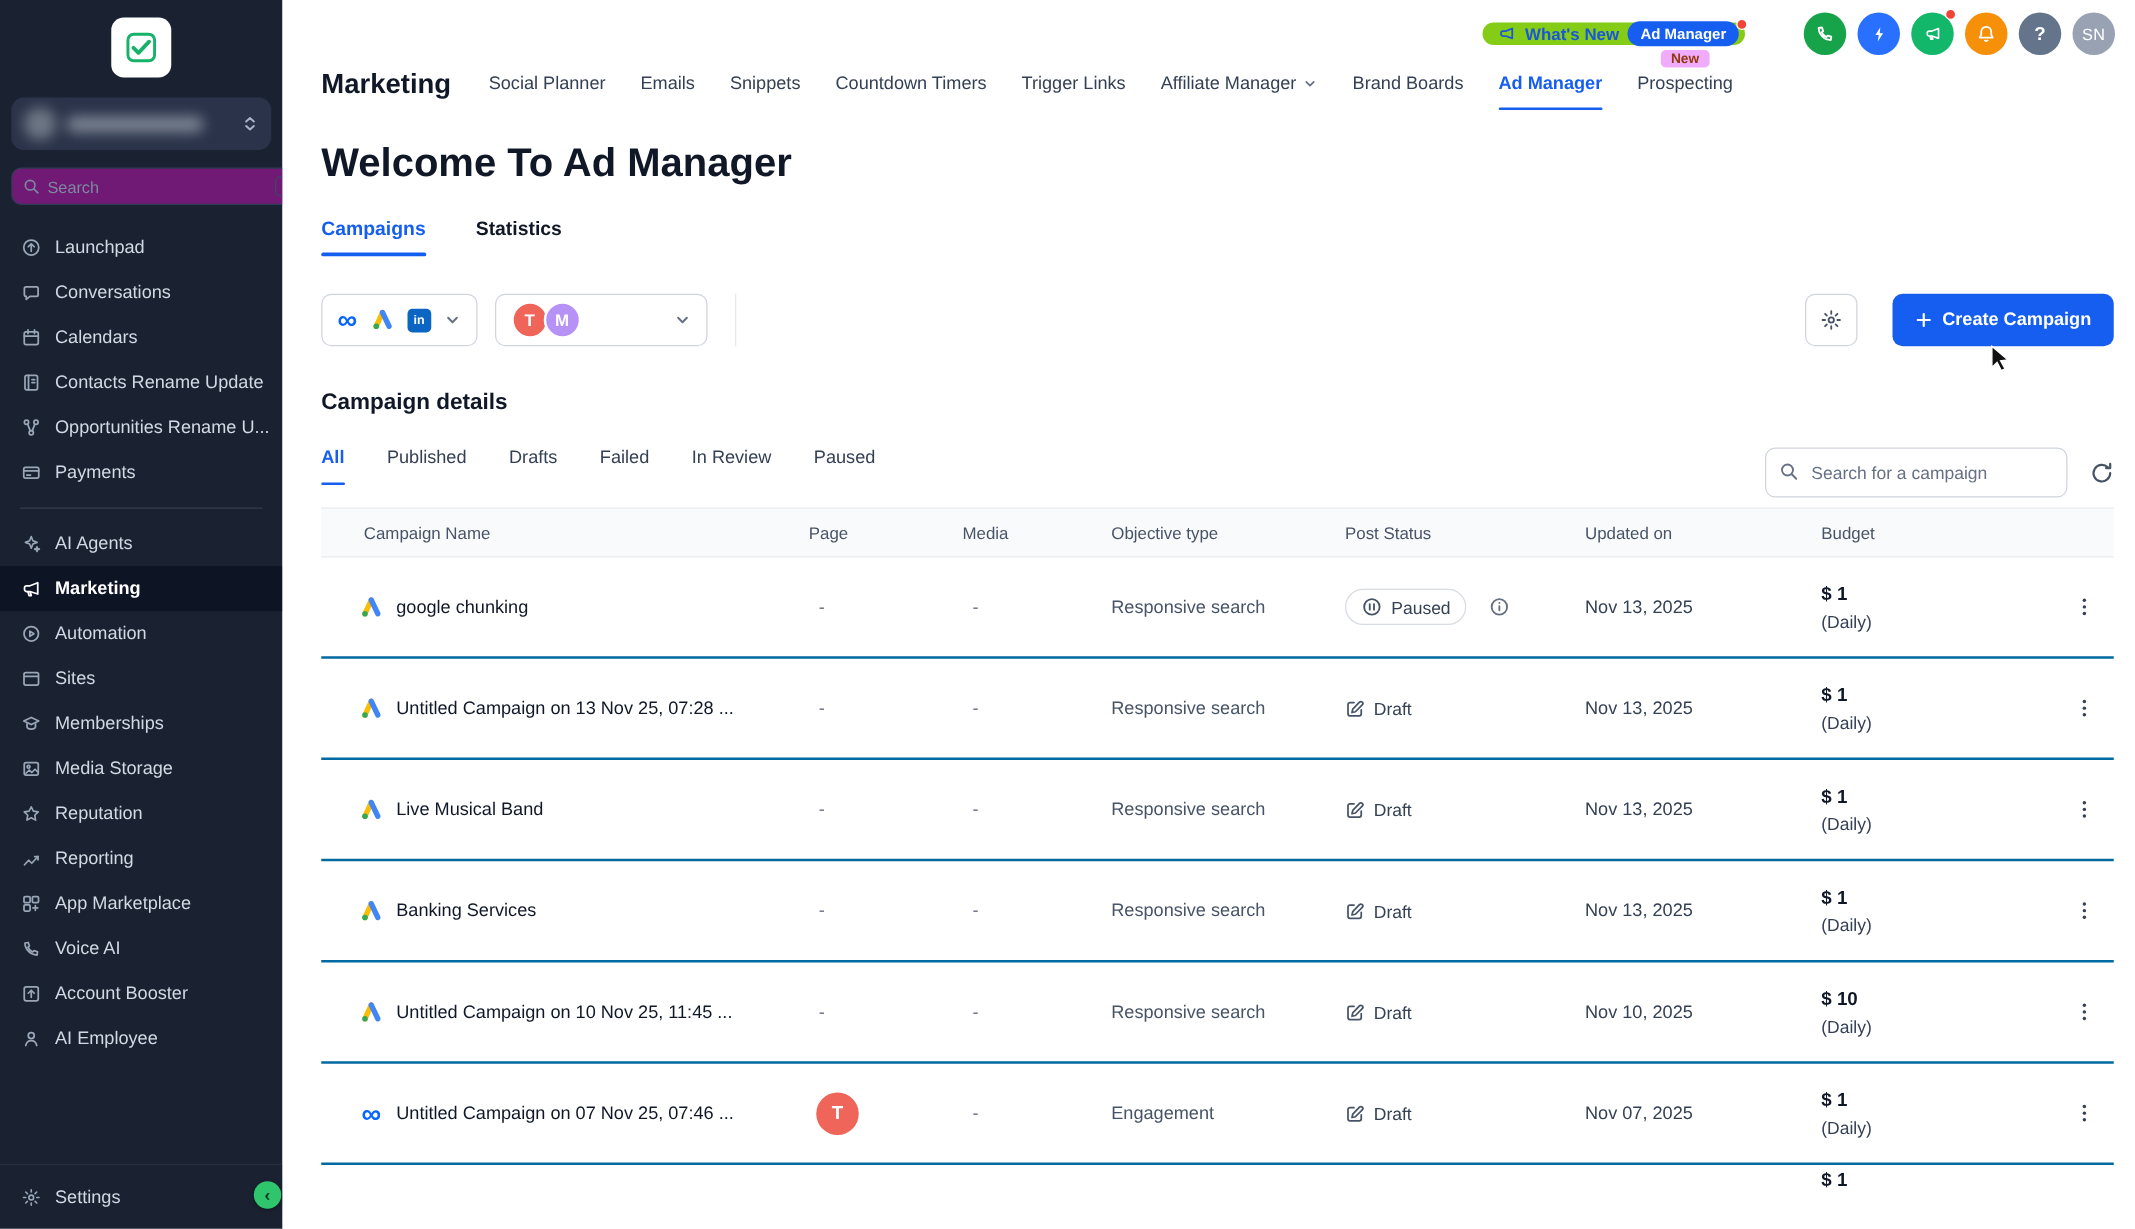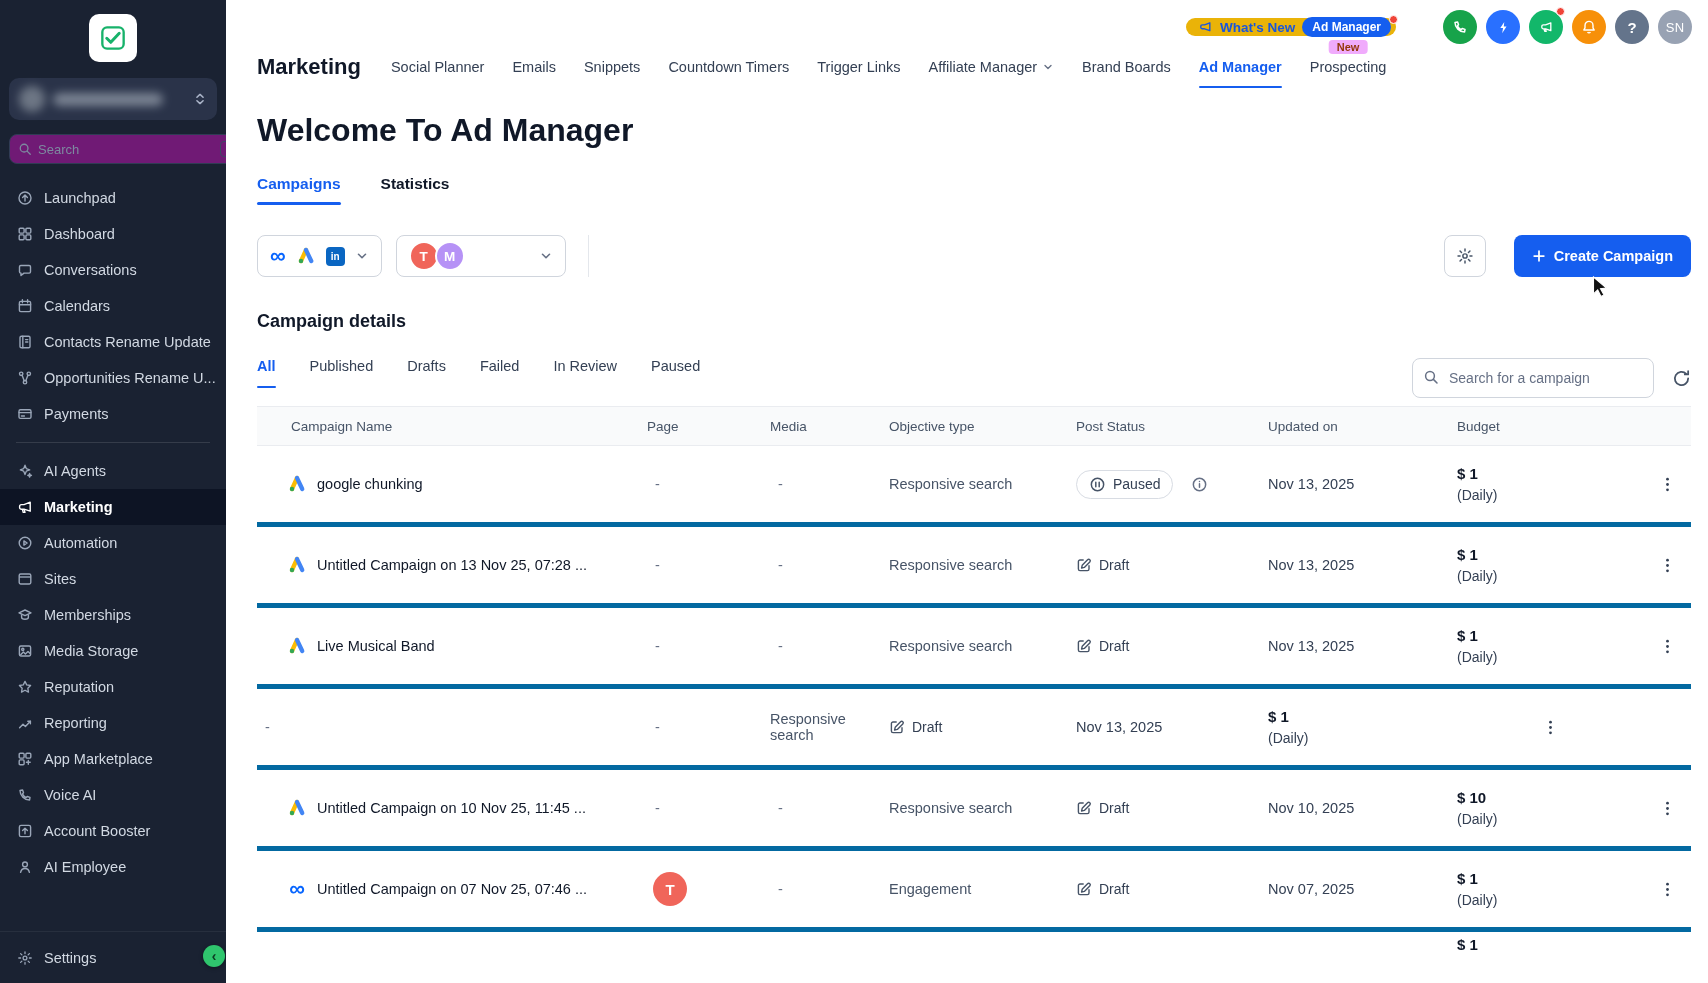--- a/index.html
+++ b/index.html
@@ -31,21 +31,21 @@
   .settings-bar{position:absolute;left:0;right:0;bottom:0;height:52px;background:#1a2232;display:flex;align-items:center;gap:11px;padding:0 17px;color:#d2d9e3;font-size:14.5px;cursor:pointer;border-top:1px solid rgba(255,255,255,.06);}
   .settings-bar svg{color:#9aa6b8;}
   .collapse-btn{position:absolute;right:1px;bottom:16px;width:22px;height:22px;border-radius:50%;background:#2fc56d;color:#0c3a22;display:flex;align-items:center;justify-content:center;font-size:14px;font-weight:700;cursor:pointer;box-shadow:0 1px 4px rgba(0,0,0,.4);z-index:6;}
 
   
   .main{flex:1;position:relative;background:#fff;overflow:hidden;}
   .content{padding:0 17px 0 31px;}
 
   
   .topbar{position:absolute;top:10px;right:16px;display:flex;align-items:center;gap:9px;z-index:5;}
-  .whats-new{position:relative;height:18px;border-radius:15px;background:#eab308;display:flex;align-items:center;gap:7px;padding:0 5px 0 12px;margin-right:38px;cursor:pointer;}
+  .whats-new{position:relative;height:18px;border-radius:15px;background:#84cc16;display:flex;align-items:center;gap:7px;padding:0 5px 0 12px;margin-right:38px;cursor:pointer;}
   .whats-new .wn-label{color:#1a56db;font-size:13.5px;font-weight:700;}
   .whats-new .wn-badge{background:#155eef;color:#fff;font-size:12px;font-weight:700;border-radius:12px;padding:3px 10px;}
   .red-dot{position:absolute;top:-3px;right:-2px;width:9px;height:9px;border-radius:50%;background:#f04438;border:1.5px solid #fff;}
   .circ{position:relative;width:34px;height:34px;border-radius:50%;display:flex;align-items:center;justify-content:center;color:#fff;cursor:pointer;flex-shrink:0;}
   .circ svg{color:#fff;}
   .c-phone{background:#17a34a;}
   .c-tools{background:#2970ff;}
   .c-mega{background:#12b76a;}
   .c-bell{background:#f79009;}
   .c-help{background:#64748b;font-size:15px;font-weight:700;}
@@ -96,21 +96,21 @@
   .camp-search input{width:100%;height:100%;border:1px solid #d0d5dd;border-radius:8px;padding:0 12px 0 36px;font-size:14px;color:#344054;outline:none;font-family:inherit;}
   .camp-search input::placeholder{color:#667085;}
   .camp-search svg{position:absolute;left:11px;top:11px;color:#667085;}
   .refresh{color:#475467;cursor:pointer;display:flex;}
 
   
   .table{margin-top:8px;}
   .trow,.thead-row,.partial-row{display:grid;grid-template-columns:390px 123px 119px 187px 192px 189px 186px 48px;align-items:center;}
   .thead-row{height:40px;background:#f9fafb;border-top:1px solid #eaecf0;border-bottom:1px solid #eaecf0;font-size:13.5px;font-weight:500;color:#475467;}
   .th-name{padding-left:34px;}
-  .trow{height:81px;border-bottom:5px solid #0369a1;}
+  .trow{height:81px;border-bottom:2px solid #0369a1;}
   .cell-name{display:flex;align-items:center;gap:10px;padding-left:30px;min-width:0;}
   .camp-name{font-size:14.5px;color:#101828;cursor:pointer;white-space:nowrap;overflow:hidden;text-overflow:ellipsis;}
   .dash{font-size:14.5px;color:#667085;padding-left:8px;}
   .page-avatar{width:34px;height:34px;border-radius:50%;color:#fff;font-size:15px;font-weight:700;display:flex;align-items:center;justify-content:center;margin-left:6px;}
   .cell-objective{font-size:14.5px;color:#475467;}
   .cell-status{display:flex;align-items:center;}
   .status-badge{display:inline-flex;align-items:center;gap:7px;color:#344054;font-size:14px;}
   .status-badge svg{color:#475467;}
   .status-badge.paused{border:1px solid #d8dce3;border-radius:999px;padding:5px 12px;}
   .status-badge .ic-paused{display:none;}
@@ -165,29 +165,20 @@
 
     </div>
 
     <nav class="nav">
       <div class="nav-item">
         <svg width="16" height="16" viewBox="0 0 16 16" fill="none" stroke="currentColor" stroke-width="1.4" stroke-linecap="round" stroke-linejoin="round">
             <circle cx="8" cy="8" r="6"></circle>
             <path d="M8 11V5M5.6 7.4L8 5l2.4 2.4"></path>
           </svg>
         <span>Launchpad</span>
-      </div>
-      <div class="nav-item">
-        <svg width="16" height="16" viewBox="0 0 16 16" fill="none" stroke="currentColor" stroke-width="1.4">
-            <rect x="2.2" y="2.2" width="4.9" height="4.9" rx="1"></rect>
-            <rect x="8.9" y="2.2" width="4.9" height="4.9" rx="1"></rect>
-            <rect x="2.2" y="8.9" width="4.9" height="4.9" rx="1"></rect>
-            <rect x="8.9" y="8.9" width="4.9" height="4.9" rx="1"></rect>
-          </svg>
-        <span>Dashboard</span>
       </div>
       <div class="nav-item">
         <svg width="16" height="16" viewBox="0 0 16 16" fill="none" stroke="currentColor" stroke-width="1.4" stroke-linejoin="round">
             <path d="M2.5 4.8c0-.7.6-1.3 1.3-1.3h8.4c.7 0 1.3.6 1.3 1.3v5c0 .7-.6 1.3-1.3 1.3H7l-3 2.4v-2.4h-.2c-.7 0-1.3-.6-1.3-1.3z"></path>
           </svg>
         <span>Conversations</span>
       </div>
       <div class="nav-item">
         <svg width="16" height="16" viewBox="0 0 16 16" fill="none" stroke="currentColor" stroke-width="1.4" stroke-linecap="round">
             <rect x="2.4" y="3.4" width="11.2" height="10.2" rx="1.4"></rect>
@@ -613,20 +604,31 @@
     </div>
     <div class="kebab">
       <svg width="17" height="17" viewBox="0 0 16 16" fill="currentColor">
                   <circle cx="8" cy="3" r="1.3"></circle>
                   <circle cx="8" cy="8" r="1.3"></circle>
                   <circle cx="8" cy="13" r="1.3"></circle>
                 </svg>
     </div>
   </div>
             <div class="trow">
+    <div class="cell-name">
+      <span class="platform-ic">
+        <svg width="20" height="20" viewBox="0 0 16 16">
+          <line x1="4" y1="12" x2="8" y2="3.2" stroke="#FBBC04" stroke-width="3.4" stroke-linecap="round"></line>
+          <line x1="8" y1="3.2" x2="12.2" y2="12" stroke="#4285F4" stroke-width="3.4" stroke-linecap="round"></line>
+          <circle cx="4" cy="12" r="1.8" fill="#34A853"></circle>
+        </svg>
+      </span>
+
+      <a class="camp-name">Banking Services</a>
+    </div>
     <div>
       <span class="dash">-</span>
       
     </div>
     <div class="dash">-</div>
     <div class="cell-objective">Responsive search</div>
     <div class="cell-status">
       <span class="status-badge draft">
 
         <svg class="ic-draft" width="16" height="16" viewBox="0 0 16 16" fill="none" stroke="currentColor" stroke-width="1.4" stroke-linecap="round" stroke-linejoin="round">

